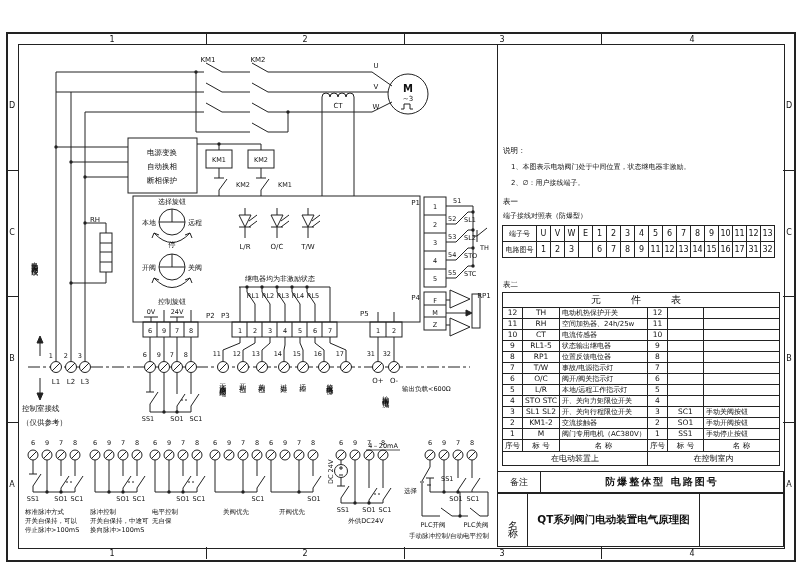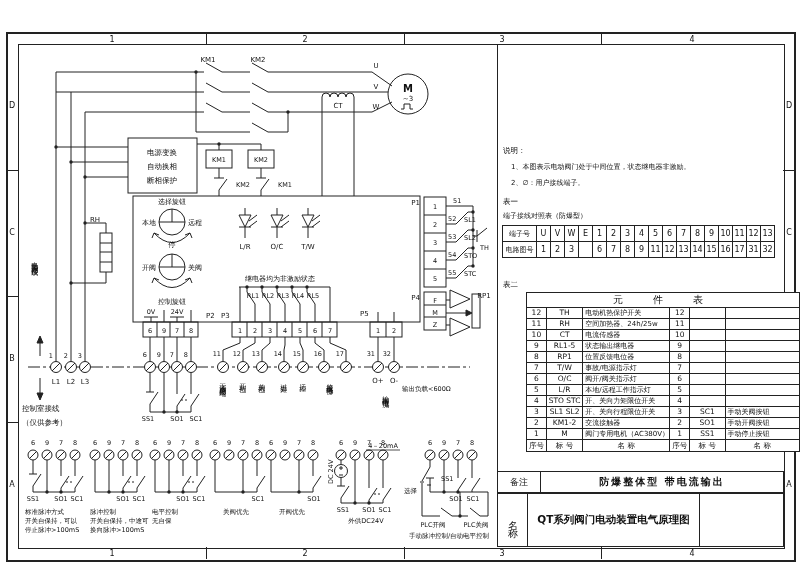--- a/index.html
+++ b/index.html
@@ -106,21 +106,21 @@
     <td>15</td>
           <td>16</td>
     <td>17</td>
           <td>31</td>
     <td>32</td>
   </tr>
 </tbody>
     </table>
 
 <div class="notes" style="left:503px;top:280px;">表二</div>
-<table id="t2" class="abs" style="left:502px;top:292px;z-index:3;background:#fff;margin-left:24px;">
+<table id="t2" class="abs" style="left:502px;top:292px;z-index:3;background:#fff;">
   <tbody>
         <tr>
           <td colspan="6" style="height:15px;font-size:10px;letter-spacing:10px;">元　件　表</td>
         </tr>
   <tr>
           <td style="width:20px;">12</td>
           <td style="width:37px;">TH</td>
           <td class="nm" style="width:88px;">电动机热保护开关</td>
           <td style="width:20px;">12</td>
           <td style="width:36px;"></td>
@@ -215,26 +215,30 @@
           <td class="nm">手动停止按钮</td>
         </tr>
   <tr>
     <td style="height:12px;">序号</td>
           <td>标 号</td>
           <td>名  称</td>
     <td>序号</td>
           <td>标 号</td>
           <td>名  称</td>
   </tr>
+  <tr>
+    <td colspan="3" style="height:14px;font-size:8px;">在电动装置上</td>
+    <td colspan="3" style="font-size:8px;">在控制室内</td>
+  </tr>
 </tbody>
     </table>
 
 <div class="blk" style="left:497px;top:471px;width:287px;height:22px;display:flex;">
   <div class="cell" style="width:43px;font-size:9px;">备注</div>
-  <div class="cell" style="flex:1;border-right:none;font-size:10px;font-weight:bold;letter-spacing:2px;">防爆整体型  带电流输出</div>
+  <div class="cell" style="flex:1;border-right:none;font-size:10px;font-weight:bold;letter-spacing:2px;">防爆整体型  电路图号</div>
 </div>
 
 <div class="blk" style="left:497px;top:493px;width:287px;height:54px;display:flex;">
   <div class="cell" style="width:30px;font-size:10px;writing-mode:vertical-rl;text-orientation:upright;letter-spacing:8px;">名称</div>
   <div class="cell" style="width:172px;font-size:10.5px;font-weight:bold;">QT系列阀门电动装置电气原理图</div>
 </div>
 
 <div class="vtext" style="left:30px;top:256px;">电动装置内部接线</div>
 <div class="notes" style="left:22px;top:404px;z-index:2;text-align:center;">控制室接线</div>
 <div class="notes" style="left:22px;top:418px;z-index:2;">（仅供参考）</div>

